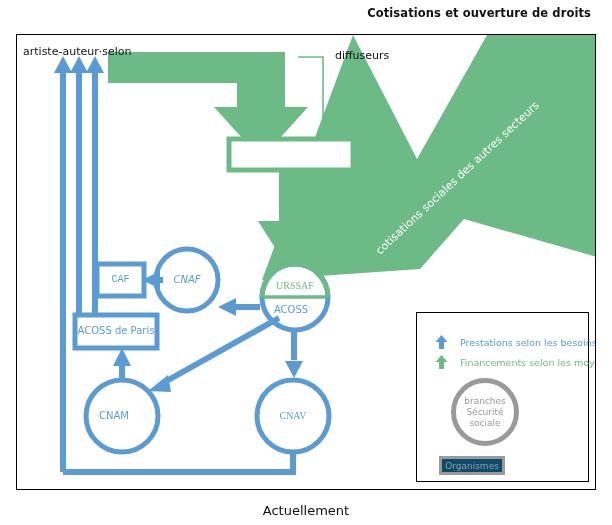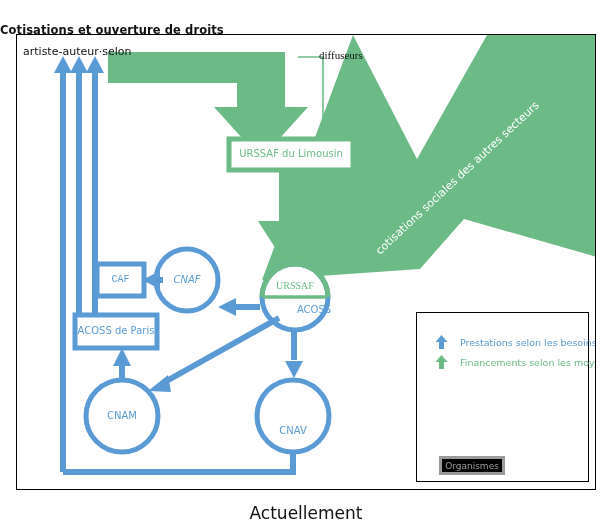--- a/index.html
+++ b/index.html
@@ -13,35 +13,35 @@
   #page {
     position: relative;
     width: 612px;
     height: 525px;
     background: #ffffff;
     overflow: hidden;
   }
   #title {
     position: absolute;
     left: 0;
-    top: 23px;
+    top: 6px;
     width: 591px;
-    text-align: left;
+    text-align: right;
     font-size: 11.5px;
     font-weight: bold;
     color: #111111;
     letter-spacing: 0.1px;
   }
   #caption {
     position: absolute;
     left: 0;
     top: 503px;
     width: 612px;
     text-align: center;
-    font-size: 17px;
+    font-size: 13px;
     color: #111111;
   }
   #frame {
     position: absolute;
     left: 16px;
     top: 34px;
     width: 580px;
     height: 456px;
     border: 1.4px solid #000000;
     box-sizing: border-box;
@@ -104,21 +104,21 @@
     line-height: 11px;
     color: #9a9a9a;
   }
   .legend-orgbox {
     position: absolute;
     left: 22px;
     top: 143px;
     width: 66px;
     height: 19px;
     border: 3px solid #9a9a9a;
-    background: #000000;
+    background: #0c4a6e;
     box-sizing: border-box;
     display: flex;
     align-items: center;
     justify-content: center;
     font-size: 9px;
     color: #9a9a9a;
   }
 </style>
 </head>
 <body>
@@ -182,49 +182,55 @@
       <path d="M 277,296 L 277,325" stroke="#5b9bd5" stroke-width="6" fill="none"></path>
       <polygon fill="#5b9bd5" points="277,343 268,326 286,326"></polygon>
 
       <path d="M 105,343 L 105,330" stroke="#5b9bd5" stroke-width="6" fill="none"></path>
       <polygon fill="#5b9bd5" points="105,313 96,331 114,331"></polygon>
 
       <text x="0" y="0" fill="#ffffff" font-family="DejaVu Sans, sans-serif" font-size="11" transform="translate(363,220) rotate(-43)">cotisations sociales des autres secteurs</text>
     </svg>
 
     <div class="lbl" style="left:6px; top:10px;">artiste-auteur·selon</div>
-    <div class="lbl" style="left:302px; top:14px;font-family:Liberation Serif, serif;">diffuseurs</div>
-
-    <div class="node-label green-txt" style="left:212px; top:113px; width:124px;">URSSAF du Limousin</div>
+    <div class="lbl" style="left:318px; top:14px;">diffuseurs</div>
+
 
     <div class="node-label green-txt" style="left:246px; top:245px; width:64px;font-family:Liberation Serif, serif;">URSSAF</div>
-    <div class="node-label blue-txt" style="left:255px; top:269px; width:56px;padding-left:14px;">ACOSS</div>
+    <div class="node-label blue-txt" style="left:246px; top:269px; width:56px;">ACOSS</div>
 
     <div class="node-label blue-txt" style="left:80px; top:239px; width:47px;font-family:Liberation Mono, monospace;">CAF</div>
     <div class="node-label blue-txt" style="left:140px; top:239px; width:60px;font-style:italic;">CNAF</div>
     <div class="node-label blue-txt" style="left:58px; top:290px; width:82px;">ACOSS de Paris</div>
-    <div class="node-label blue-txt" style="left:75px; top:375px; width:60px;">CNAM</div>
-    <div class="node-label blue-txt" style="left:246px; top:390px; width:60px;">CNAV</div>
+    <div class="node-label blue-txt" style="left:67px; top:375px; width:60px;">CNAM</div>
+    <div class="node-label blue-txt" style="left:246px; top:375px; width:60px;font-family:Liberation Serif, serif;">CNAV</div>
 
     <div id="legend-box">
 
       <div class="legend-row" style="left:18px; top:22px;">
         <svg width="13" height="14">
           <polygon fill="#5b9bd5" points="6.5,0 12.5,7 9,7 9,14 4,14 4,7 0.5,7"></polygon>
         </svg>
         <span class="blue-txt">Prestations selon les besoins</span>
       </div>
 
       <div class="legend-row" style="left:18px; top:42px;">
         <svg width="13" height="14">
           <polygon fill="#6cbb87" points="6.5,0 12.5,7 9,7 9,14 4,14 4,7 0.5,7"></polygon>
         </svg>
         <span class="green-txt">Financements selon les moyens</span>
       </div>
 
+      <div class="legend-circle">
+        <div>
+          <div>branches</div>
+          <div>Sécurité</div>
+          <div>sociale</div>
+        </div>
+      </div>
 
       <div class="legend-orgbox">
         <span>Organismes</span>
       </div>
 
     </div>
 
   </div>
 
   <div id="caption">Actuellement</div>

